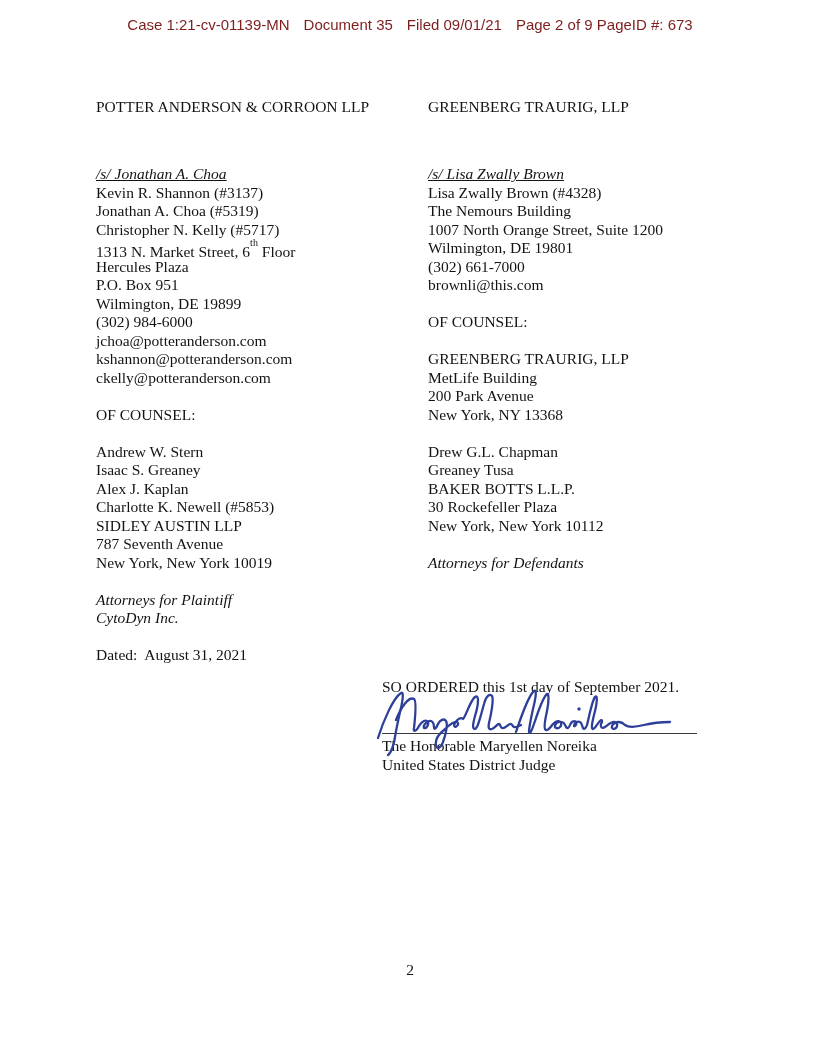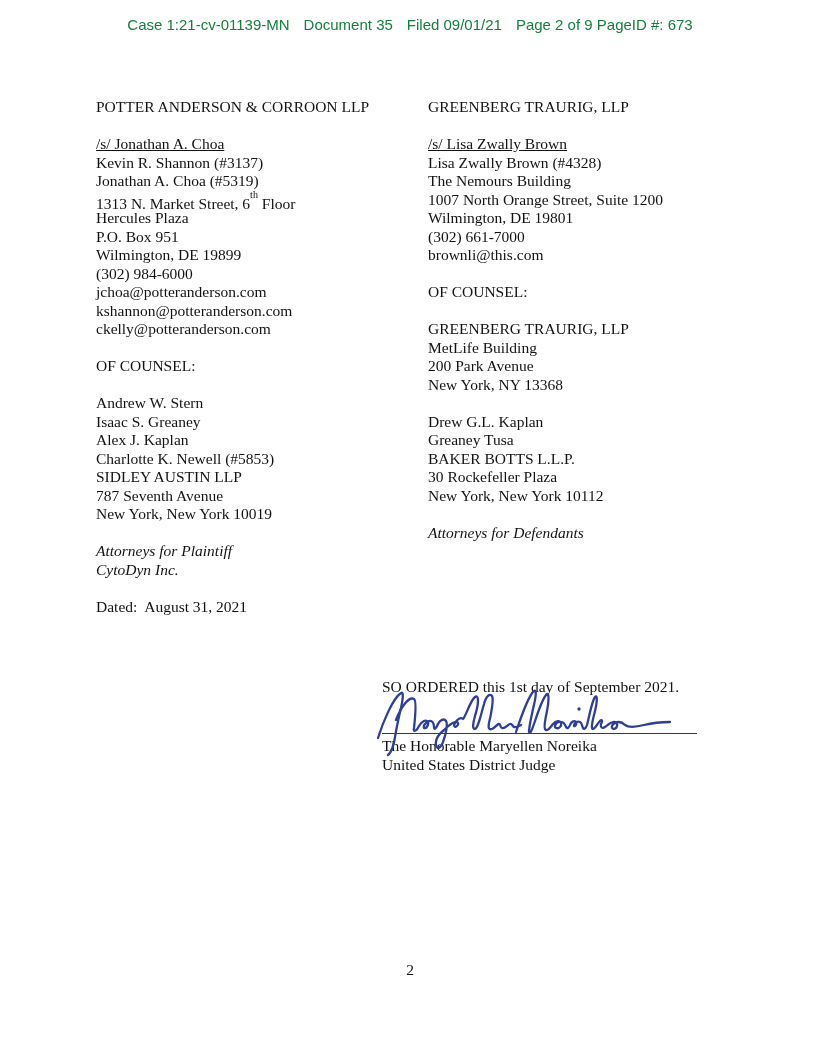--- a/index.html
+++ b/index.html
@@ -11,51 +11,52 @@
   .doc-header {
     position:absolute; top:16px; left:0; width:100%;
     display:flex; justify-content:center; gap:14px;
     font-family:"Liberation Sans", sans-serif; font-size:15px;
   }
   .col { position:absolute; top:98px; width:340px; }
   .col-left  { left:96px; }
   .col-right { left:428px; }
   .line { height:18.5px; line-height:18.5px; white-space:pre; }
   .blank { height:18.5px; }
-  .sig-slash { text-decoration:underline; }
+  .sig-slash { font-style:italic; text-decoration:underline;margin-top:30px; }
   .italic { font-style:italic; }
   sup.ord { font-size:10px; position:relative; top:-5px; }
   .order-block { position:absolute; left:382px; top:678px; width:330px; }
   .order-line { height:18.5px; line-height:18.5px; white-space:pre; }
   .sig-rule { position:absolute; top:55px; left:0; width:315px; border-bottom:1.3px solid #3a3a3a; }
   .judge-lines { position:absolute; top:58px; left:0; }
   .judge-lines .line { height:19px; line-height:19px; }
   .hand-sig { position:absolute; left:-8px; top:10px; width:310px; height:72px; pointer-events:none; z-index:2; }
   .hand-sig path { fill:none; stroke-width:2.3; stroke-linecap:round; stroke-linejoin:round; }
   .page-number { position:absolute; top:961px; left:0; width:100%; text-align:center; }
 </style>
 </head>
 <body>
 
 <div class="page">
 
-  <div class="doc-header" style="color: #15803d;">
+  <div class="doc-header" style="color: #7f1d1d;">
       <span class="hseg">Case 1:21-cv-01139-MN</span>
       <span class="hseg">Document 35</span>
       <span class="hseg">Filed 09/01/21</span>
       <span class="hseg">Page 2 of 9 PageID #: 673</span>
     </div>
 
   <div class="col col-left">
     <div class="line">POTTER ANDERSON &amp; CORROON LLP</div>
     <div class="blank"></div>
     <div class="line sig-slash">/s/ Jonathan A. Choa</div>
     <div>
         <div class="line">Kevin R. Shannon (#3137)</div>
         <div class="line">Jonathan A. Choa (#5319)</div>
+        <div class="line">Christopher N. Kelly (#5717)</div>
       </div>
     <div class="line"><span>1313 N. Market Street, 6</span><sup class="ord">th</sup><span> Floor</span></div>
     <div>
         <div class="line">Hercules Plaza</div>
         <div class="line">P.O. Box 951</div>
         <div class="line">Wilmington, DE 19899</div>
         <div class="line">(302) 984-6000</div>
       </div>
     <div>
         <div class="line">jchoa@potteranderson.com</div>
@@ -99,21 +100,21 @@
     <div class="line">OF COUNSEL:</div>
     <div class="blank"></div>
     <div>
         <div class="line">GREENBERG TRAURIG, LLP</div>
         <div class="line">MetLife Building</div>
         <div class="line">200 Park Avenue</div>
         <div class="line">New York, NY 13368</div>
       </div>
     <div class="blank"></div>
     <div>
-        <div class="line">Drew G.L. Kaplan</div>
+        <div class="line">Drew G.L. Chapman</div>
         <div class="line">Greaney Tusa</div>
         <div class="line">BAKER BOTTS L.L.P.</div>
         <div class="line">30 Rockefeller Plaza</div>
         <div class="line">New York, New York 10112</div>
       </div>
     <div class="blank"></div>
     <div>
         <div class="line italic">Attorneys for Defendants</div>
       </div>
   </div>

